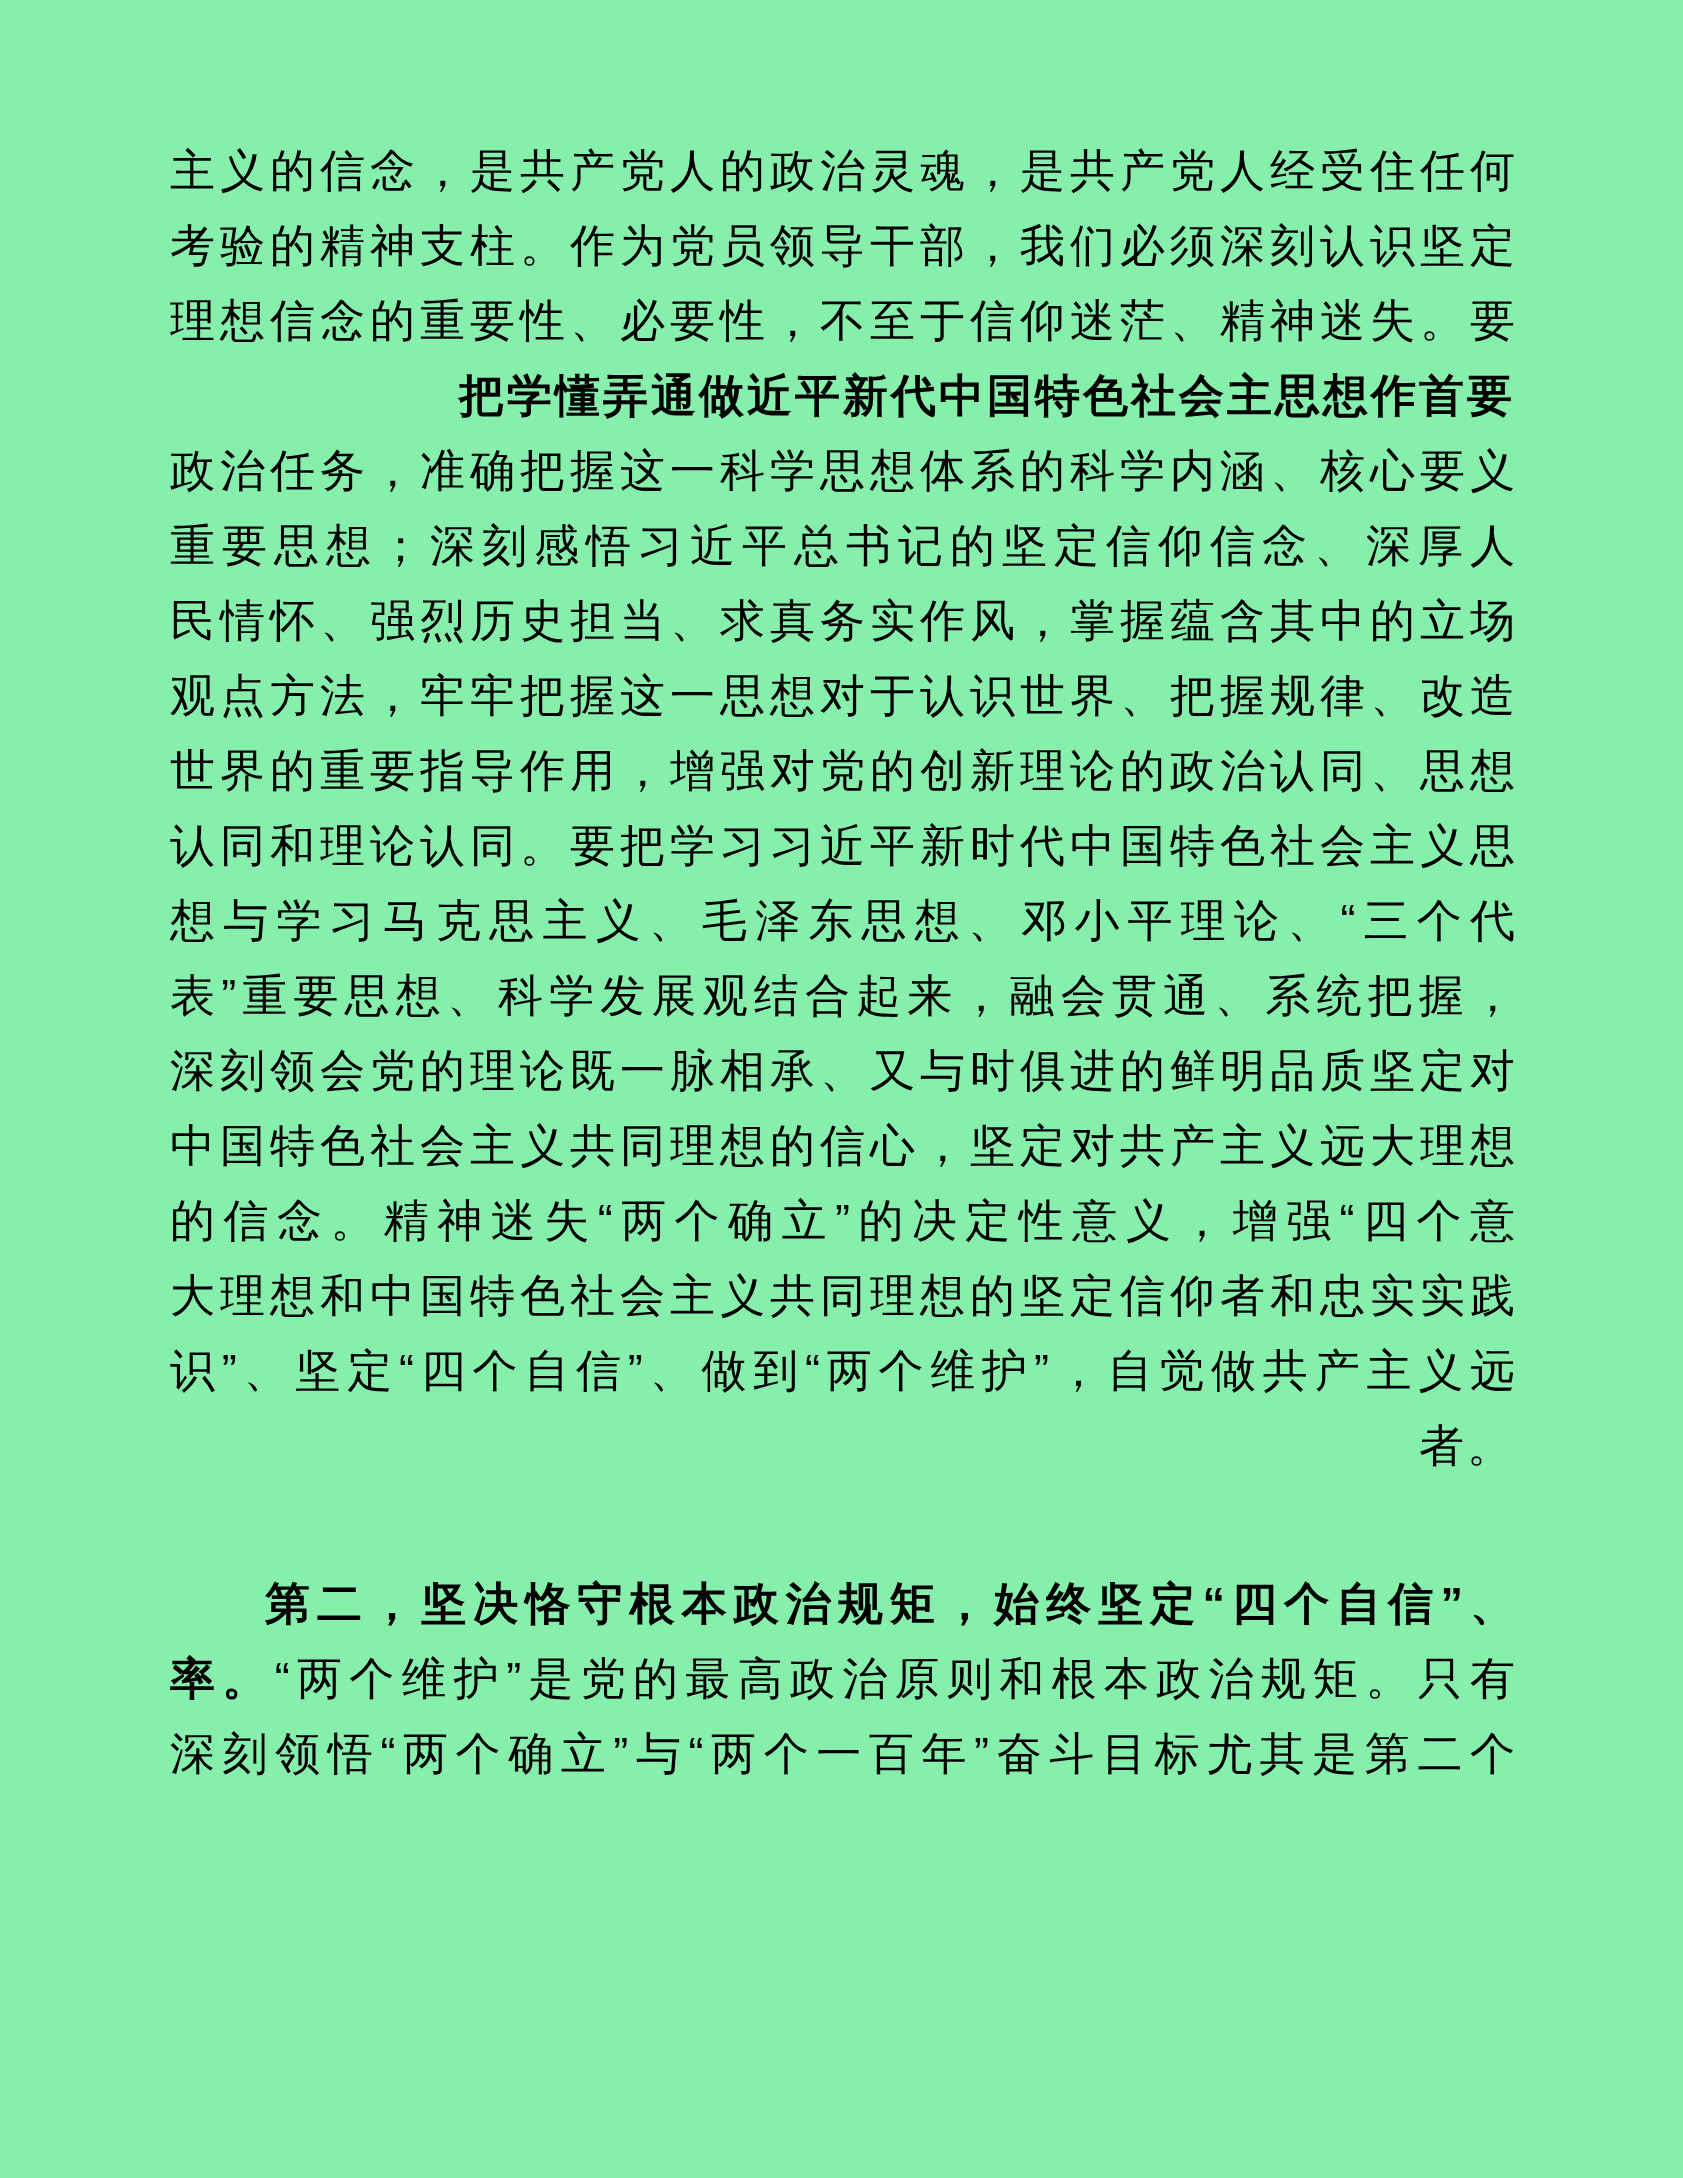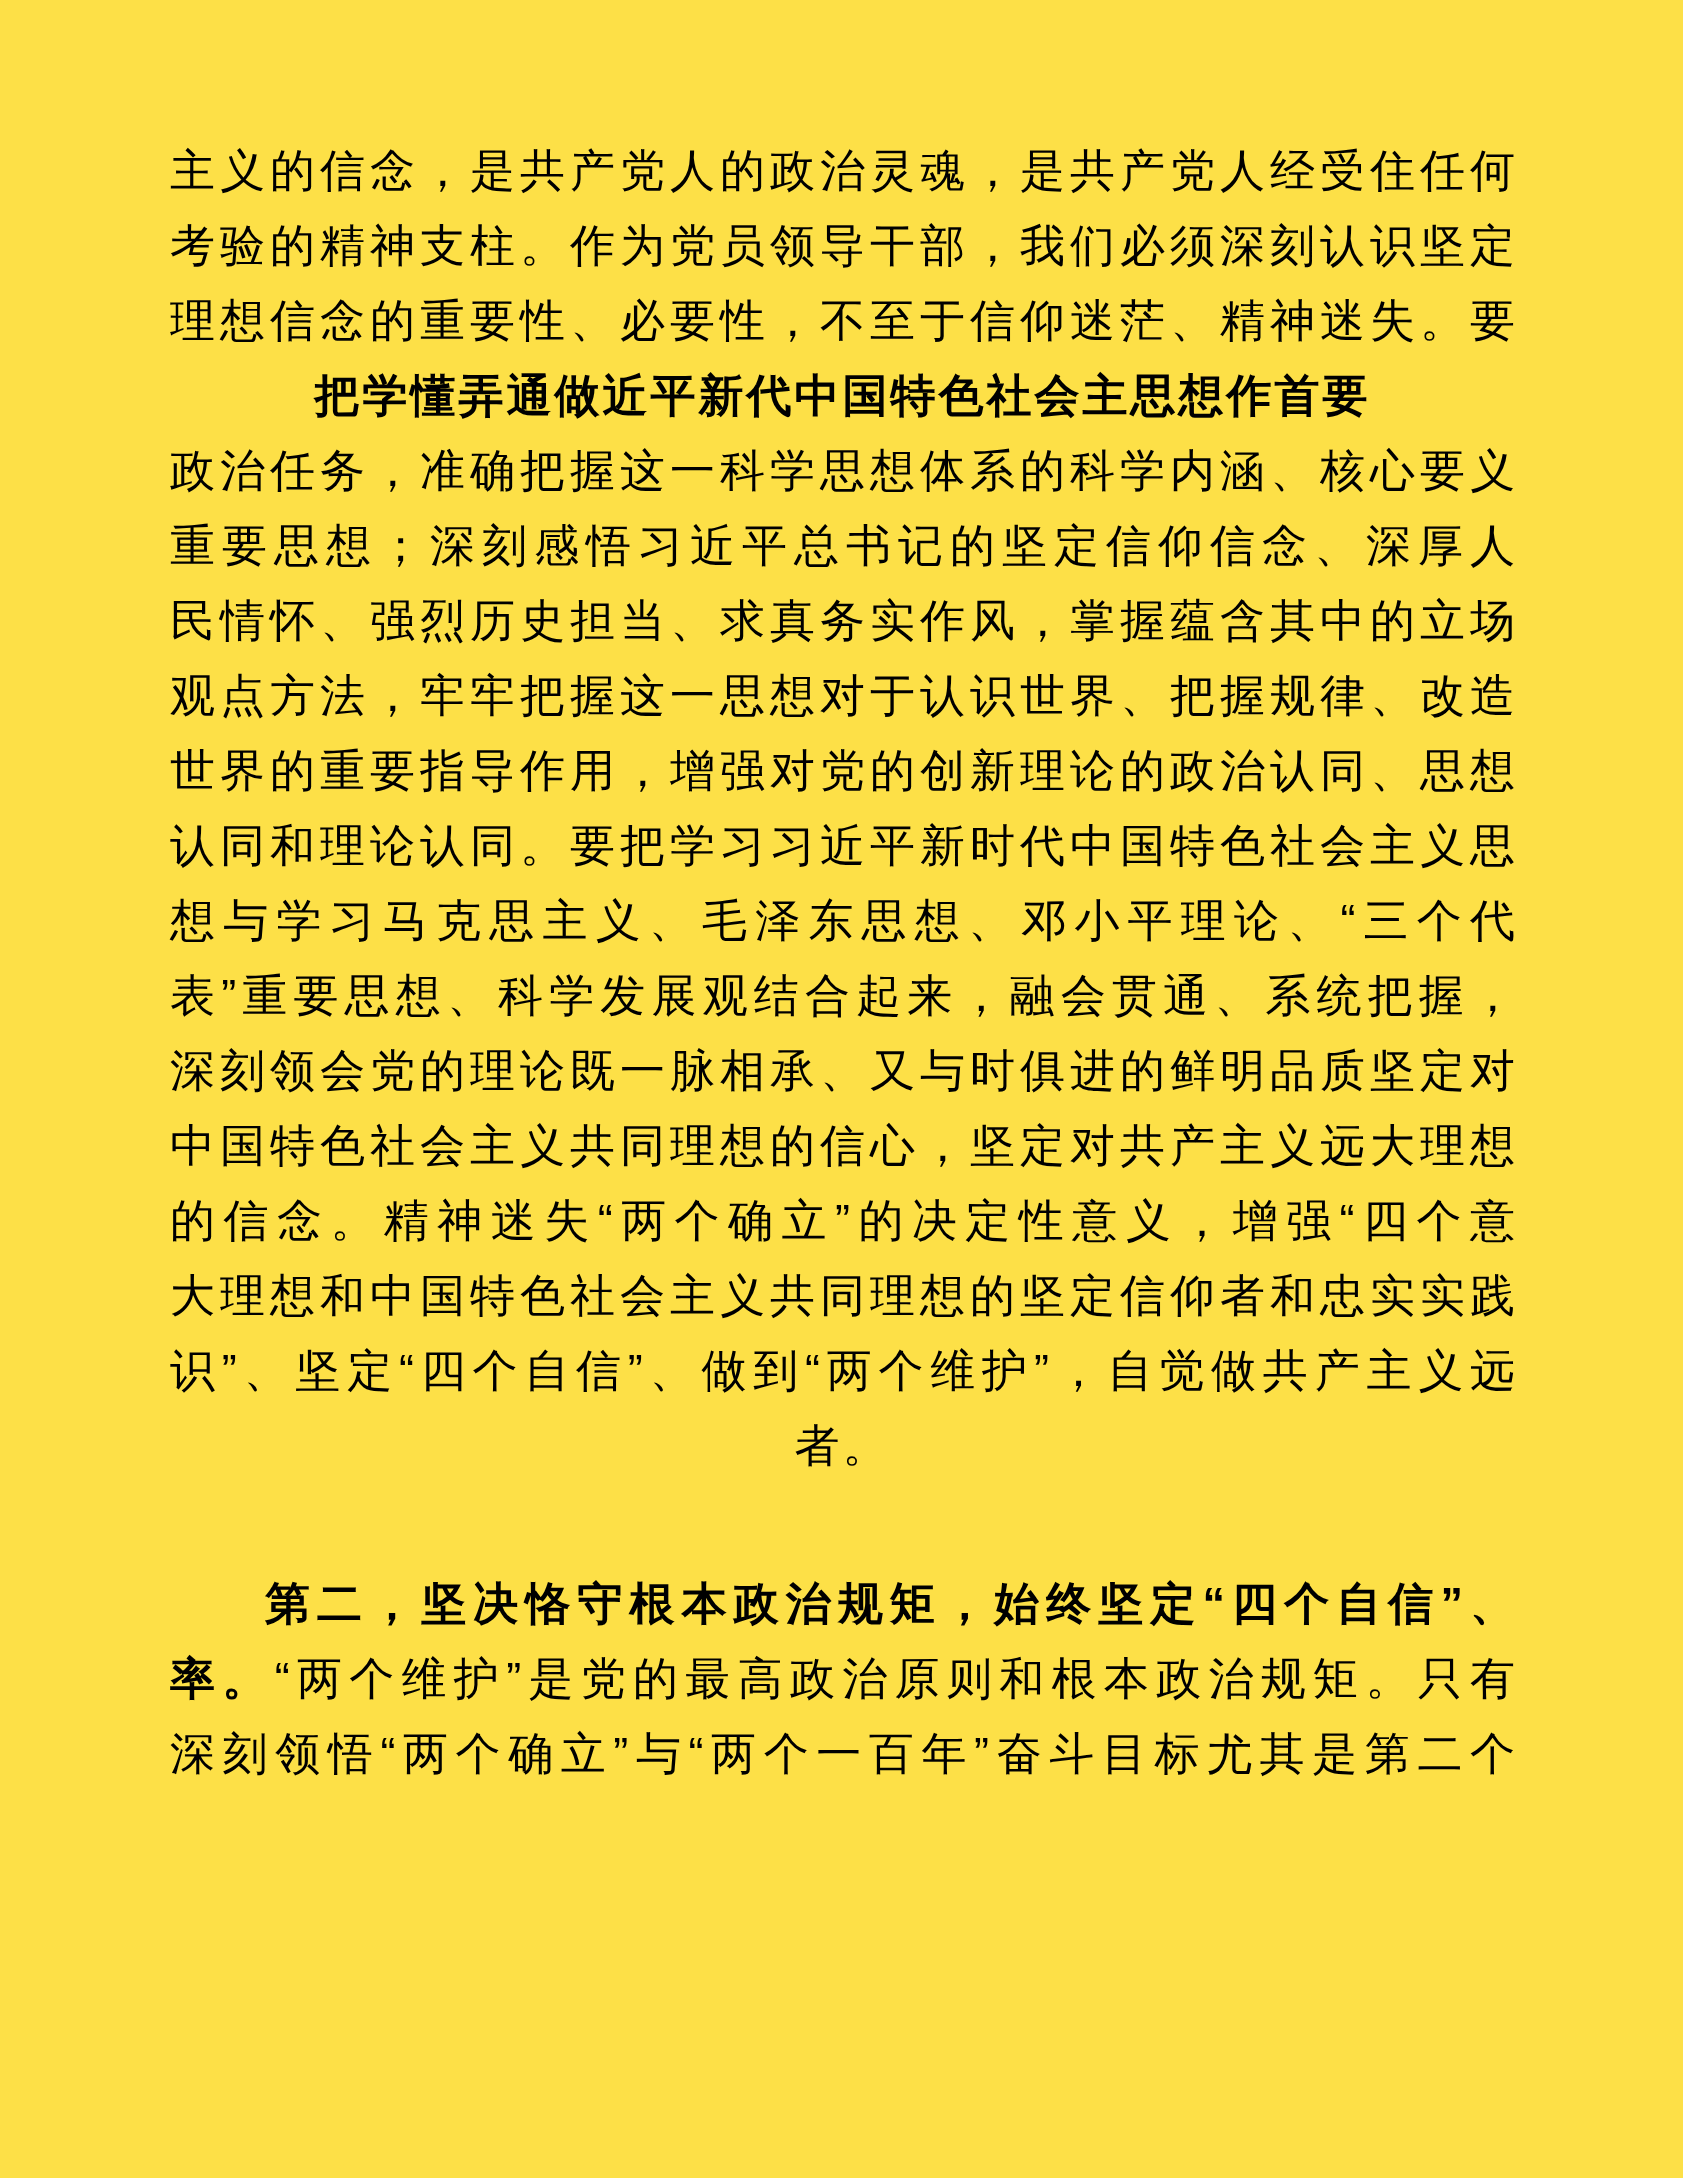--- a/index.html
+++ b/index.html
@@ -18,21 +18,21 @@
     height: 2178px;
     padding: 133px 168px 0 170px;
     color: #000000;
     overflow: hidden;
   }
   .line {
     font-size: 45px;
     line-height: 75px;
     letter-spacing: 3px;
     white-space: nowrap;
-    text-align: center;
+    text-align: right;
   }
   .line.stretch {
     white-space: normal;
     letter-spacing: 0;
     text-align: justify;
     text-align-last: justify;
     text-justify: inter-character;
   }
   .line.indent {
     text-indent: 95px;
@@ -40,21 +40,21 @@
   .line.gap {
     margin-top: 83px;
   }
   .bold {
     font-weight: bold;
   }
 </style>
 </head>
 <body>
 
-<div class="page" style="background: #fde047; color: rgb(0, 0, 0);">
+<div class="page" style="background: #86efac; color: rgb(0, 0, 0);">
     <div class="line stretch"><span>主义的信念，是共产党人的政治灵魂，是共产党人经受住任何</span></div>
     <div class="line stretch"><span>考验的精神支柱。作为党员领导干部，我们必须深刻认识坚定</span></div>
     <div class="line stretch"><span>理想信念的重要性、必要性，不至于信仰迷茫、精神迷失。要</span></div>
     <div class="line"><span class="bold">把学懂弄通做近平新代中国特色社会主思想作首要</span></div>
     <div class="line stretch"><span>政治任务，准确把握这一科学思想体系的科学内涵、核心要义</span></div>
     <div class="line stretch"><span>重要思想；深刻感悟习近平总书记的坚定信仰信念、深厚人</span></div>
     <div class="line stretch"><span>民情怀、强烈历史担当、求真务实作风，掌握蕴含其中的立场</span></div>
     <div class="line stretch"><span>观点方法，牢牢把握这一思想对于认识世界、把握规律、改造</span></div>
     <div class="line stretch"><span>世界的重要指导作用，增强对党的创新理论的政治认同、思想</span></div>
     <div class="line stretch"><span>认同和理论认同。要把学习习近平新时代中国特色社会主义思</span></div>

